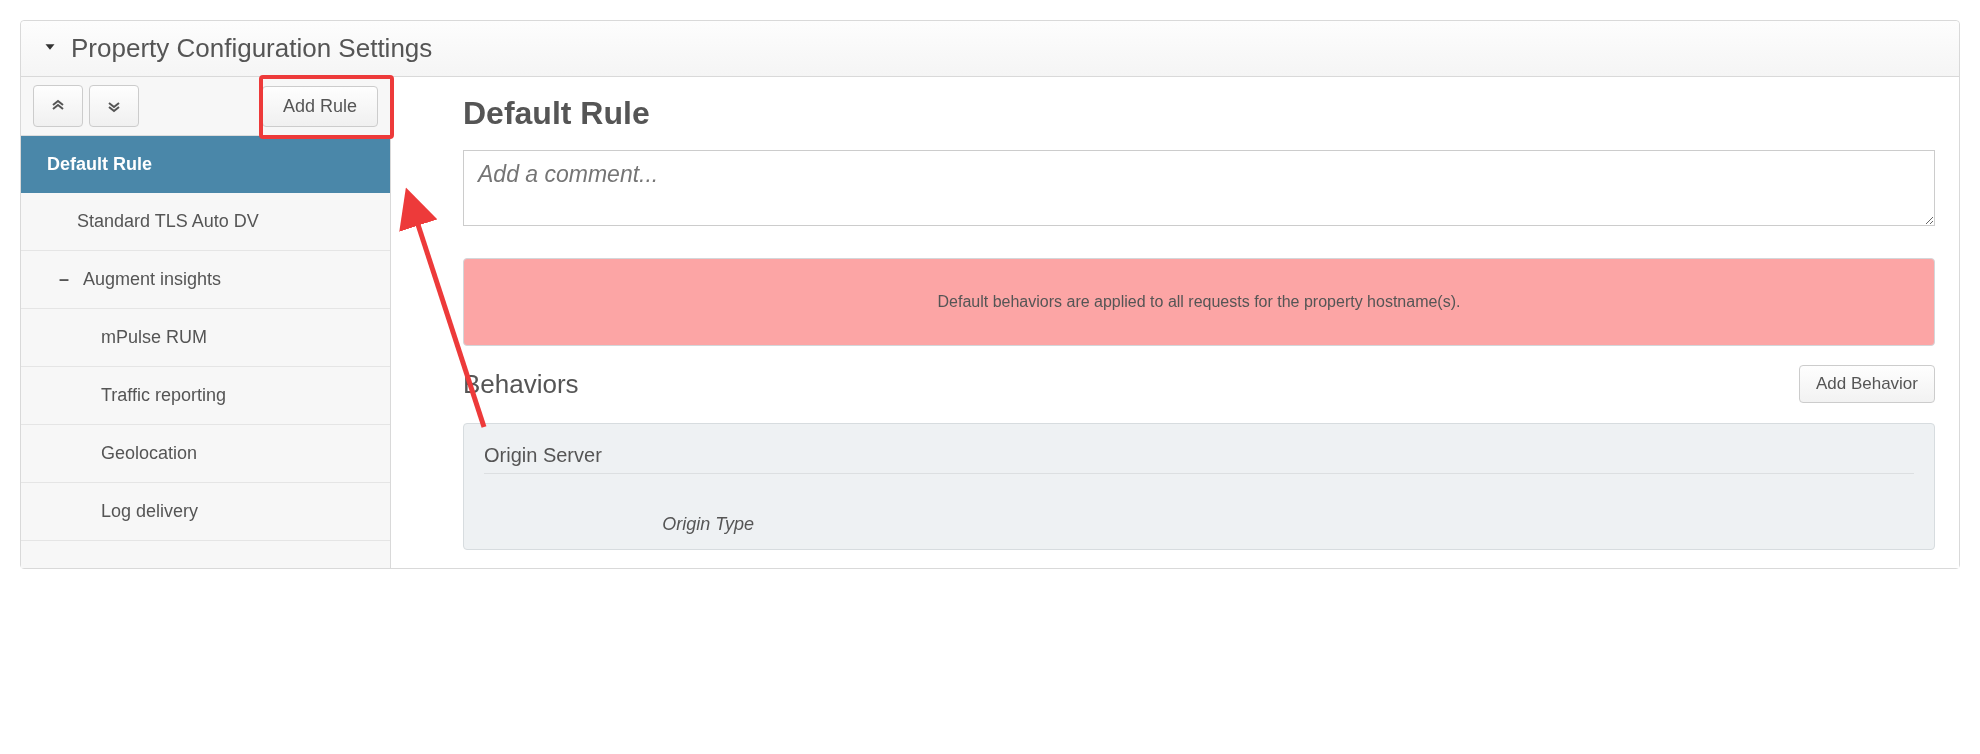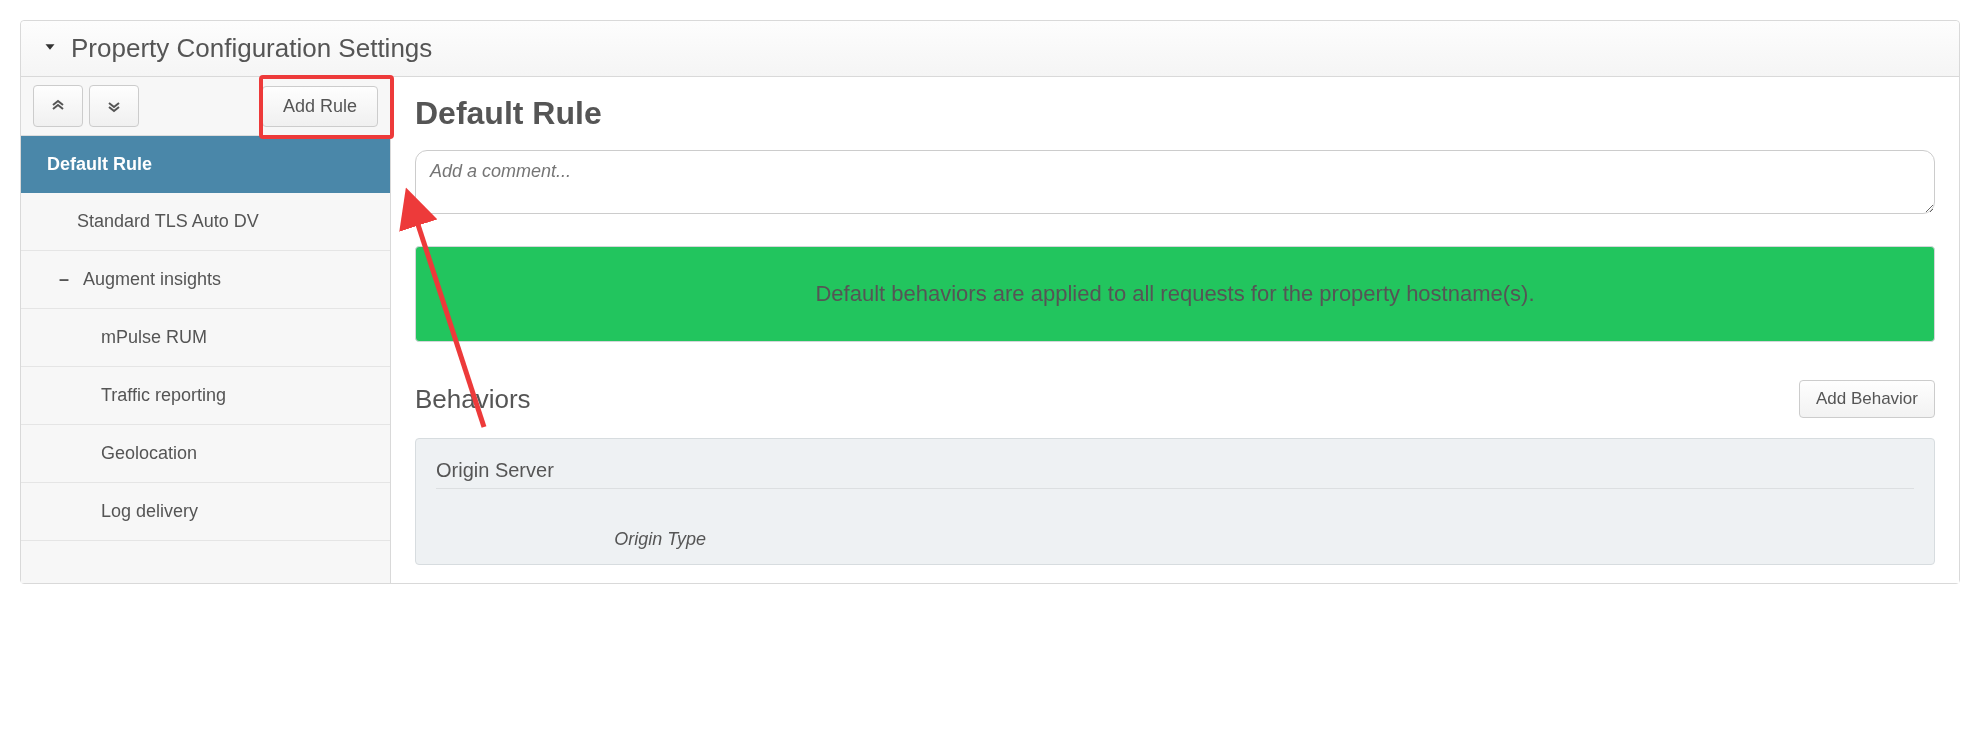--- a/index.html
+++ b/index.html
@@ -62,20 +62,21 @@
   }
   .btn-group .btn:first-child { border-radius: 4px 0 0 4px; margin-left: 0;}
   .btn-group .btn:last-child { border-radius: 0 4px 4px 0; }
   .btn-disabled {
     color: #ccc;
     cursor: default;
   }
   .panel-body {
     display: flex;
     align-items: stretch;
+    gap: 48px;
   }
   
   .sidebar {
     width: 370px;
     flex-shrink: 0;
     border-right: 1px solid #d9d9d9;
     background: #f7f7f7;
     position: relative;
   }
   .sidebar-toolbar {
@@ -160,37 +161,37 @@
   }
   .rule-title {
     font-size: 32px;
     font-weight: 700;
     color: #555;
   }
   .comment-box {
     width: 100%;
     min-height: 54px;
     border: 1px solid #ccc;
-    border-radius: 12px;
+    border-radius: 0;
     padding: 10px 14px;
-    font-size: 18px;
+    font-size: 23px;
     font-style: italic;
     color: #999;
     resize: both;
     font-family: inherit;
   }
   .info-banner {
-    background: #22c55e;
+    background: #fca5a5;
     border: 1px solid #d4d6d9;
     border-radius: 4px;
     padding: 34px 20px;
     text-align: center;
-    font-size: 22px;
-    color: #555;
-    margin: 28px 0 38px 0;
+    font-size: 16px;
+    color: #555;
+    margin: 28px 0 19px 0;
   }
   .behaviors-header {
     display: flex;
     justify-content: space-between;
     align-items: center;
     margin-bottom: 20px;
   }
   .section-title {
     font-size: 26px;
     font-weight: 400;

